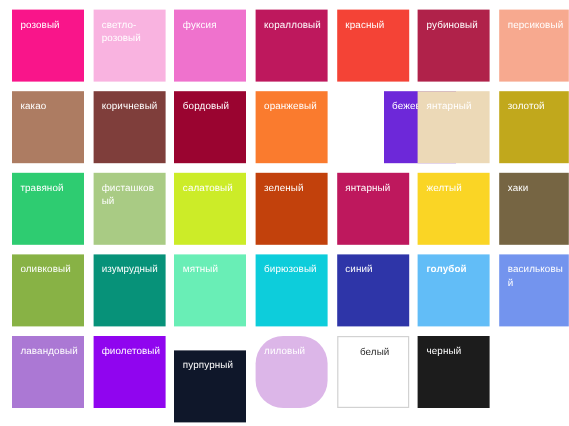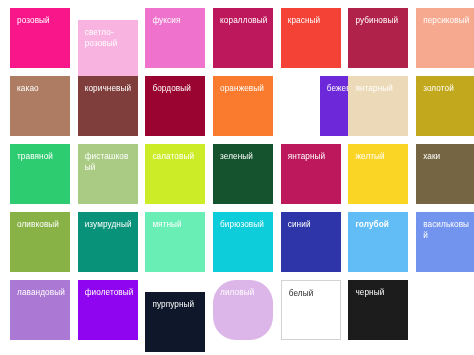--- a/index.html
+++ b/index.html
@@ -42,33 +42,34 @@
     line-height: 10.5px;
     font-family: "Liberation Sans", "DejaVu Sans", sans-serif;
     color: #ffffff;
     letter-spacing: 0.1px;
     word-break: break-word;
     hyphens: manual;
     -webkit-font-smoothing: antialiased;
   }
   .swatch.dark-label .swatch-label {
     color: #2b2b2b;
+    text-align: center;
   }
   .swatch.bordered {
     border: 1px solid #d2d2d2;
   }
 </style>
 </head>
 <body>
 
 <div id="palette-grid" style="background: rgb(255, 255, 255);">
     <div class="swatch" style="background: rgb(249, 21, 138);">
       <span class="swatch-label">розовый</span>
     </div>
-    <div class="swatch" style="background: rgb(249, 179, 224); margin-top: 12px;">
+    <div class="swatch" style="background: rgb(249, 179, 224);">
       <span class="swatch-label">светло-розовый</span>
     </div>
     <div class="swatch" style="background: rgb(239, 114, 205);">
       <span class="swatch-label">фуксия</span>
     </div>
     <div class="swatch" style="background: #be185d;">
       <span class="swatch-label">коралловый</span>
     </div>
     <div class="swatch" style="background: rgb(244, 67, 54);">
       <span class="swatch-label">красный</span>
@@ -102,21 +103,21 @@
     </div>
     <div class="swatch" style="background: rgb(46, 204, 113);">
       <span class="swatch-label">травяной</span>
     </div>
     <div class="swatch" style="background: rgb(169, 203, 132);">
       <span class="swatch-label">фисташковый</span>
     </div>
     <div class="swatch" style="background: rgb(204, 236, 40);">
       <span class="swatch-label">салатовый</span>
     </div>
-    <div class="swatch" style="background: #14532d;">
+    <div class="swatch" style="background: #c2410c;">
       <span class="swatch-label">зеленый</span>
     </div>
     <div class="swatch" style="background: #be185d;">
       <span class="swatch-label">янтарный</span>
     </div>
     <div class="swatch" style="background: rgb(250, 213, 37);">
       <span class="swatch-label">желтый</span>
     </div>
     <div class="swatch" style="background: rgb(118, 101, 67);">
       <span class="swatch-label">хаки</span>

